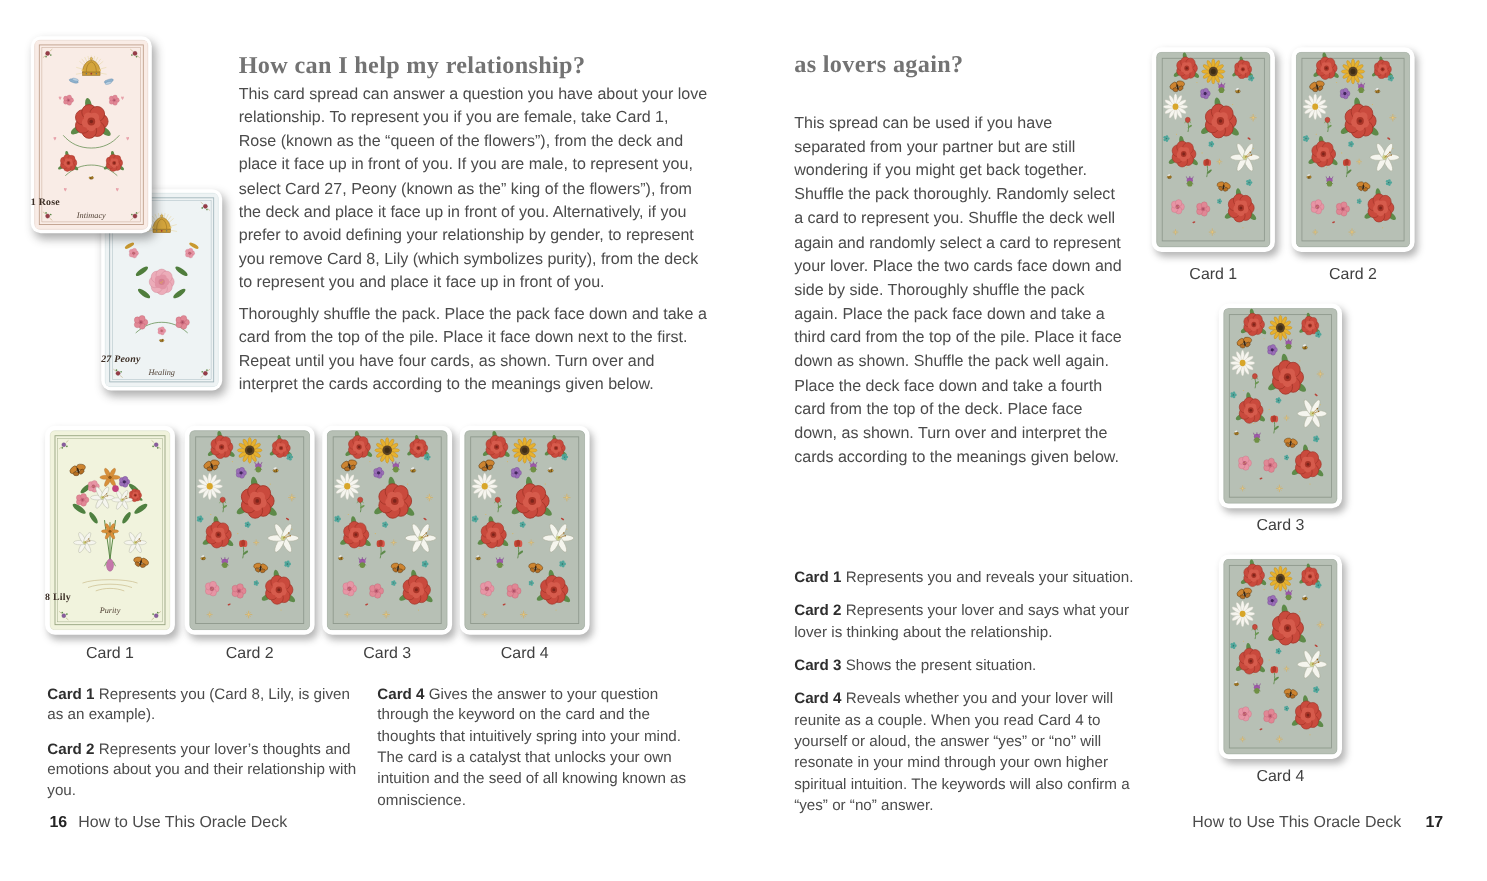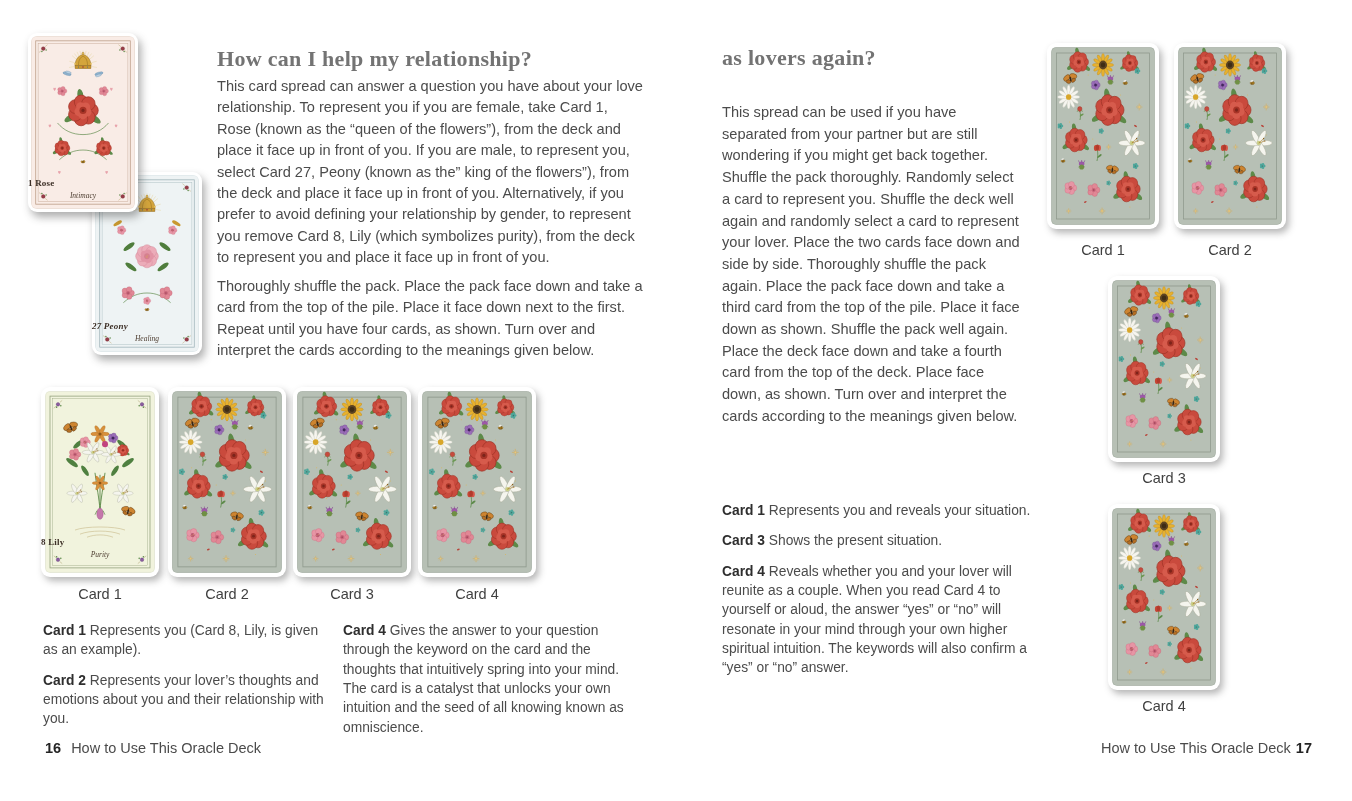--- a/index.html
+++ b/index.html
@@ -43,21 +43,21 @@
     font-family:"Liberation Serif", serif; font-style:italic;
     font-size:7.5px; color:#4e3e31;
   }
   .card-label {
     position:absolute; text-align:center;
     font-size:14.5px; color:#3f3f3f;
   }
   .footer { position:absolute; font-size:14.5px; color:#4b4b4b; }
   .footer .pgnum { font-weight:700; color:#242424; margin-right:10px; }
   .footer-right { text-align:right; }
-  .footer-right .pgnum { margin-right:0; margin-left:5px; }
+  .footer-right .pgnum { margin-right:0; margin-left:22px; }
   .meanings-block { position:absolute; }
 </style>
 </head>
 <body>
 
 <div class="spread">
 
   <svg width="0" height="0" style="position:absolute" aria-hidden="true">
     <defs>
       <g id="f-rose">
@@ -539,22 +539,23 @@
   </section>
 
   <section>
 
     <h1 class="heading" style="left:722px; top:44px;">
       <span style="display:block;">as lovers again?</span>
     </h1>
 
     <p class="body-par" style="left:722px; top:102px; width:300px; line-height:21.7px;">This spread can be used if you have separated from your partner but are still wondering if you might get back together. Shuffle the pack thoroughly. Randomly select a card to represent you. Shuffle the deck well again and randomly select a card to represent your lover. Place the two cards face down and side by side. Thoroughly shuffle the pack again. Place the pack face down and take a third card from the top of the pile. Place it face down as shown. Shuffle the pack well again. Place the deck face down and take a fourth card from the top of the deck. Place face down, as shown. Turn over and interpret the cards according to the meanings given below.</p>
 
-    <div class="meanings-block" style="left:722px; top:501px; width:330px;">
+    <div class="meanings-block" style="left:722px; top:515px; width:330px;">
       <p class="meaning"><span class="mlabel">Card 1</span> <span>Represents you and reveals your situation.</span></p>
+      <p class="meaning"><span class="mlabel">Card 2</span> <span>Represents your lover and says what your lover is thinking about the relationship.</span></p>
       <p class="meaning"><span class="mlabel">Card 3</span> <span>Shows the present situation.</span></p>
       <p class="meaning"><span class="mlabel">Card 4</span> <span>Reveals whether you and your lover will reunite as a couple. When you read Card 4 to yourself or aloud, the answer “yes” or “no” will resonate in your mind through your own higher spiritual intuition. The keywords will also confirm a “yes” or “no” answer.</span></p>
     </div>
 
     <div class="playing-card" style="left:1047px; top:43px; width:112px; height:186px;">
       <svg class="art" viewBox="0 0 112 178" preserveAspectRatio="none">
           <use href="#g-cardback"></use>
         </svg>
     </div>
     <div class="playing-card" style="left:1174px; top:43px; width:112px; height:186px;">

